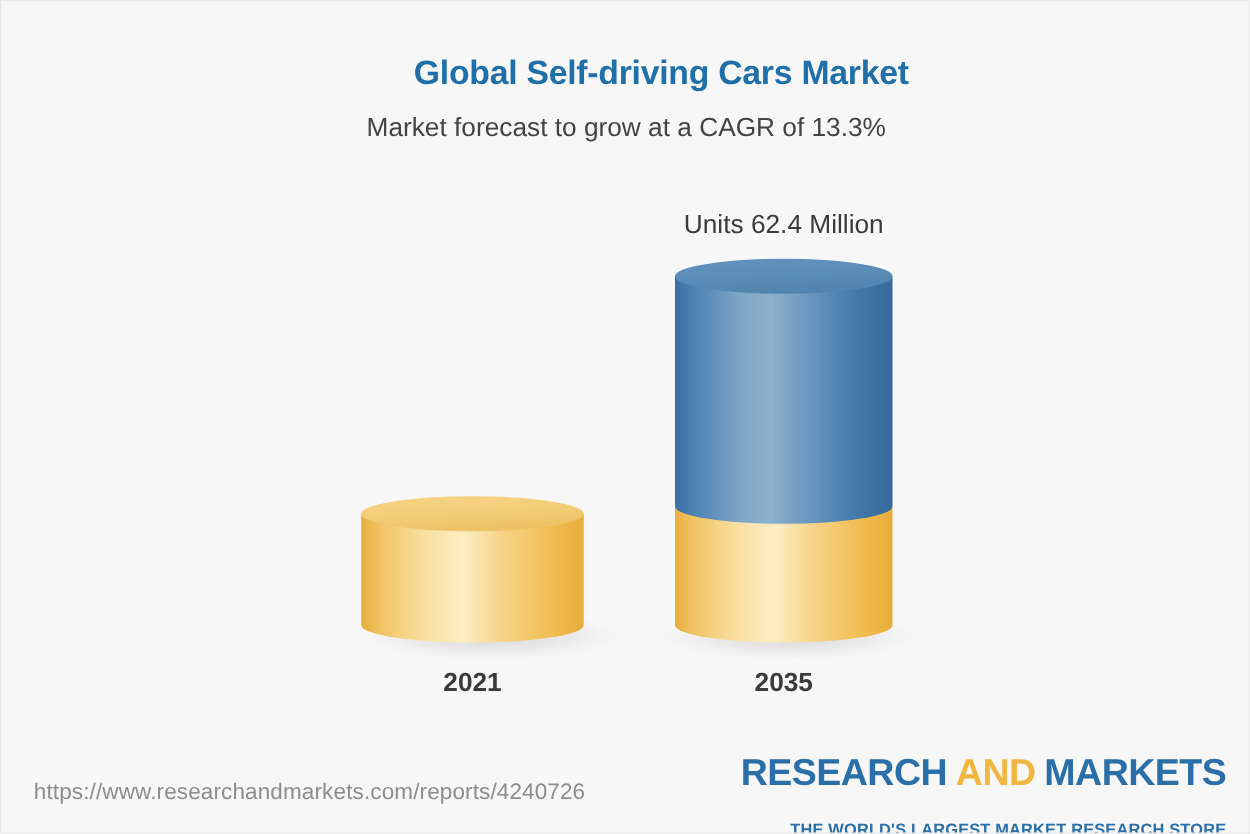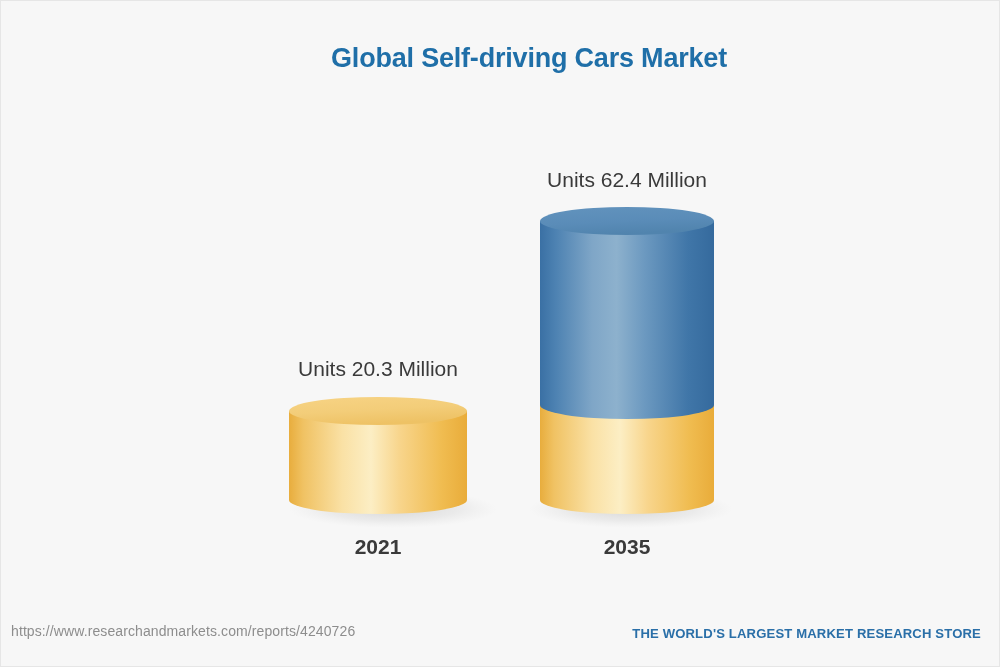--- a/index.html
+++ b/index.html
@@ -82,23 +82,23 @@
   .cylinder-svg {
     position: absolute;
     left: 0;
     top: 0;
     overflow: visible;
   }
 
   
   .footer-url {
     position: absolute;
-    left: 10px;
+    left: 26px;
     top: 622px;
-    font-size: 14px;
+    font-size: 18px;
     color: #8d8d8d;
     letter-spacing: 0.1px;
     white-space: nowrap;
   }
 
   .logo {
     position: absolute;
     right: 18px;
     top: 603px;
     text-align: right;
@@ -121,24 +121,24 @@
     white-space: nowrap;
   }
 </style>
 </head>
 <body>
 
 <div id="infographic">
 
   <div class="chart-title">Global Self-driving Cars Market</div>
 
+  <div class="chart-subtitle">Market forecast to grow at a CAGR of 13.3%</div>
 
   <div class="plot-area">
 
-    <div class="value-label" style="left: 277px; top: 355px; width: 200px;">Units 20.3 Million</div>
 
     <svg class="cylinder-svg" width="1000" height="600" viewBox="0 0 1000 600">
       <defs>
 
         <linearGradient id="goldBody" x1="0" y1="0" x2="1" y2="0">
           <stop offset="0%" stop-color="#e8ad3d"></stop>
           <stop offset="8%" stop-color="#f0c263"></stop>
           <stop offset="30%" stop-color="#fae1a5"></stop>
           <stop offset="46%" stop-color="#fceec4"></stop>
           <stop offset="62%" stop-color="#f8d58c"></stop>
@@ -205,16 +205,17 @@
     <div class="value-label" style="left: 526px; top: 166px; width: 200px;">Units 62.4 Million</div>
 
     <div class="category-label" style="left: 277px; top: 533px; width: 200px;">2021</div>
 
     <div class="category-label" style="left: 526px; top: 533px; width: 200px;">2035</div>
   </div>
 
   <div class="footer-url">https://www.researchandmarkets.com/reports/4240726</div>
 
   <div class="logo">
+    <div class="logo-main"><span class="logo-word-blue">RESEARCH</span><span class="logo-word-gold" style="margin:0 7px;">AND</span><span class="logo-word-blue">MARKETS</span></div>
     <div class="logo-tagline">THE WORLD'S LARGEST MARKET RESEARCH STORE</div>
   </div>
 
 </div>
 
 </body></html>

